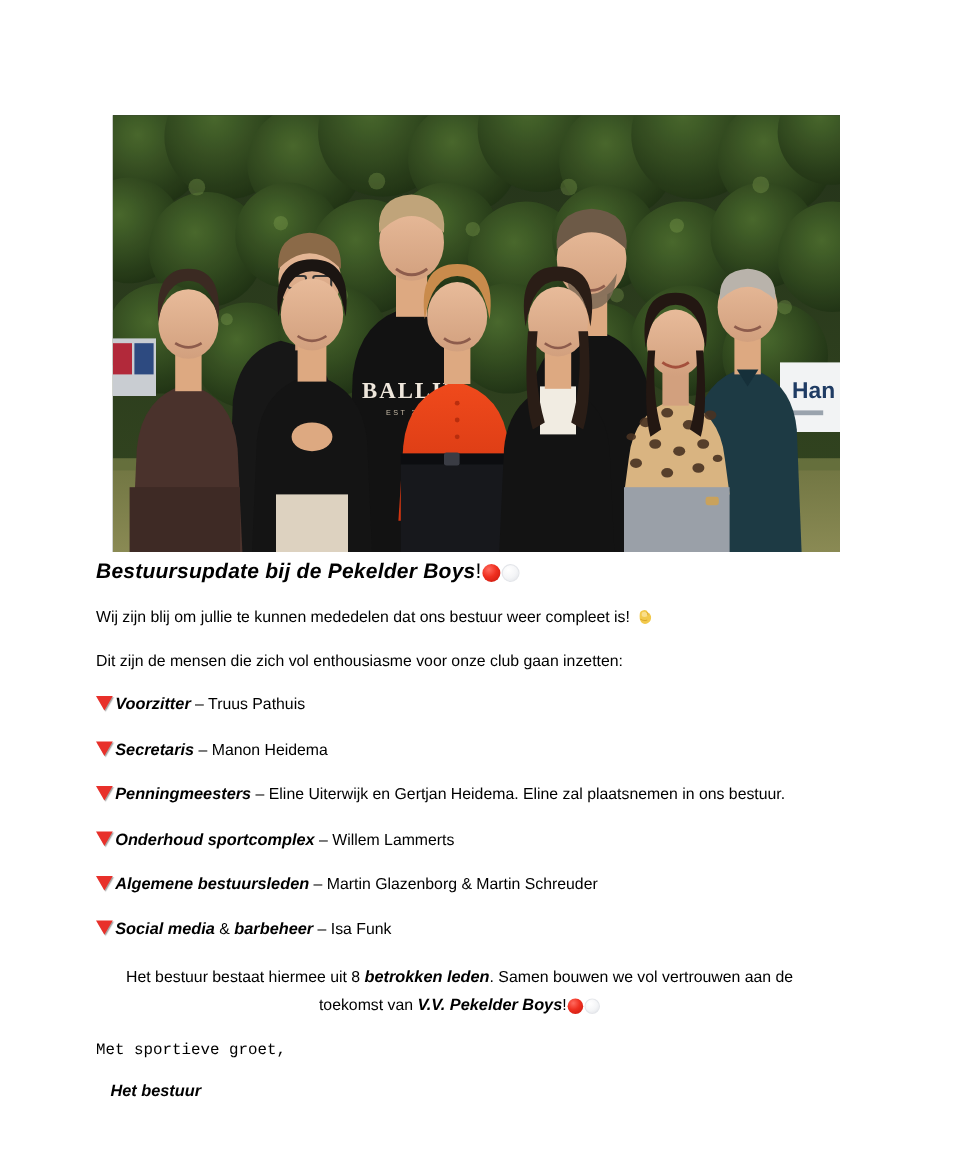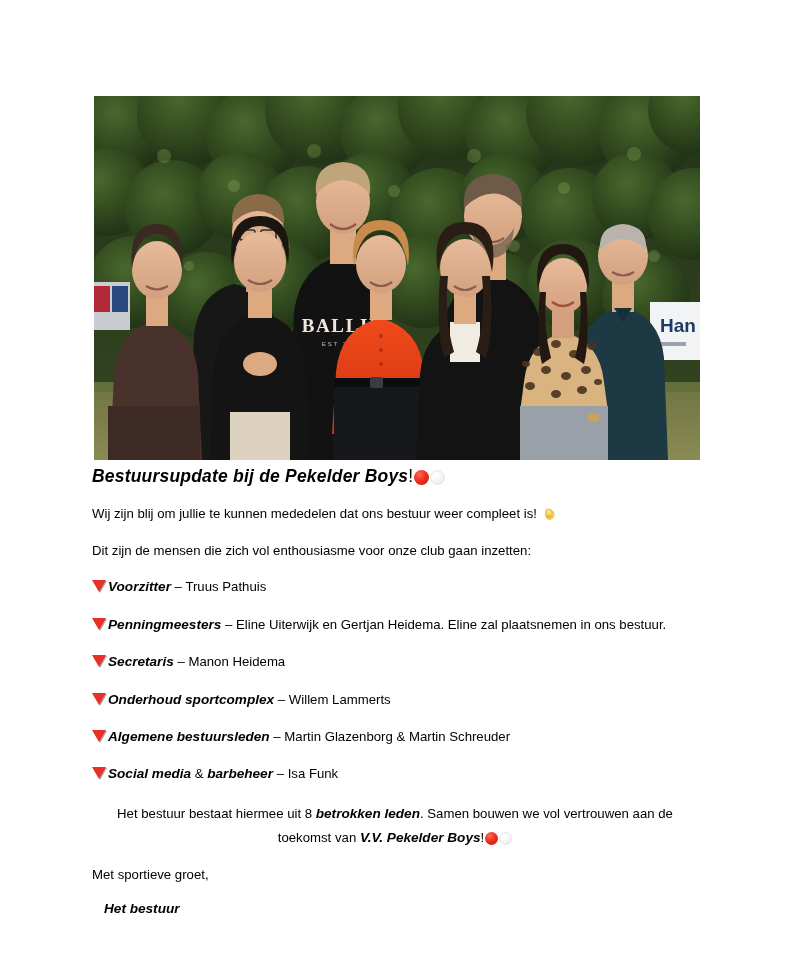--- a/index.html
+++ b/index.html
@@ -32,21 +32,21 @@
     width: 606px;
     height: 364px;
     overflow: hidden;
     background: #1d2a16;
   }
   .photo svg { display: block; width: 100%; height: 100%; }
 
   
   .content {
     position: absolute;
-    left: 92px;
+    left: 80px;
     top: 466px;
     width: 606px;
   }
 
   .headline {
     font-size: 17.5px;
     font-weight: bold;
     font-style: italic;
     letter-spacing: 0.2px;
     line-height: 1.25;
@@ -100,20 +100,21 @@
   .strongital {
     font-weight: bold;
     font-style: italic;
     font-size: 13.6px;
   }
 
   .signoff {
     font-size: 13.2px;
     line-height: 1.5;
     margin: 0 0 14px 0;
+    font-family: Liberation Mono, monospace;
   }
   .signature {
     font-size: 13.6px;
     font-weight: bold;
     font-style: italic;
     line-height: 1.5;
     margin: 12px;
   }
 
   
@@ -355,25 +356,25 @@
         <path d="M14 6 q2 2 2 5" stroke="#d9a72c" stroke-width="1.2" fill="none"></path>
       </svg></p>
 
     <p class="para">Dit zijn de mensen die zich vol enthousiasme voor onze club gaan inzetten:</p>
 
     <p class="bullet-line">
       <span class="tri"></span><span class="role">Voorzitter</span><span class="dash"> – </span><span>Truus Pathuis</span>
     </p>
 
     <p class="bullet-line">
+      <span class="tri"></span><span class="role">Secretaris</span><span class="dash"> – </span><span>Manon Heidema</span>
+    </p>
+
+    <p class="bullet-line">
       <span class="tri"></span><span class="role">Penningmeesters</span><span class="dash"> – </span><span>Eline Uiterwijk en Gertjan Heidema. Eline zal plaatsnemen in ons bestuur.</span>
-    </p>
-
-    <p class="bullet-line">
-      <span class="tri"></span><span class="role">Secretaris</span><span class="dash"> – </span><span>Manon Heidema</span>
     </p>
 
     <p class="bullet-line">
       <span class="tri"></span><span class="role">Onderhoud sportcomplex</span><span class="dash"> – </span><span>Willem Lammerts</span>
     </p>
 
 
     <p class="bullet-line">
       <span class="tri"></span><span class="role">Algemene bestuursleden</span><span class="dash"> – </span><span>Martin Glazenborg &amp; Martin Schreuder</span>
     </p>

